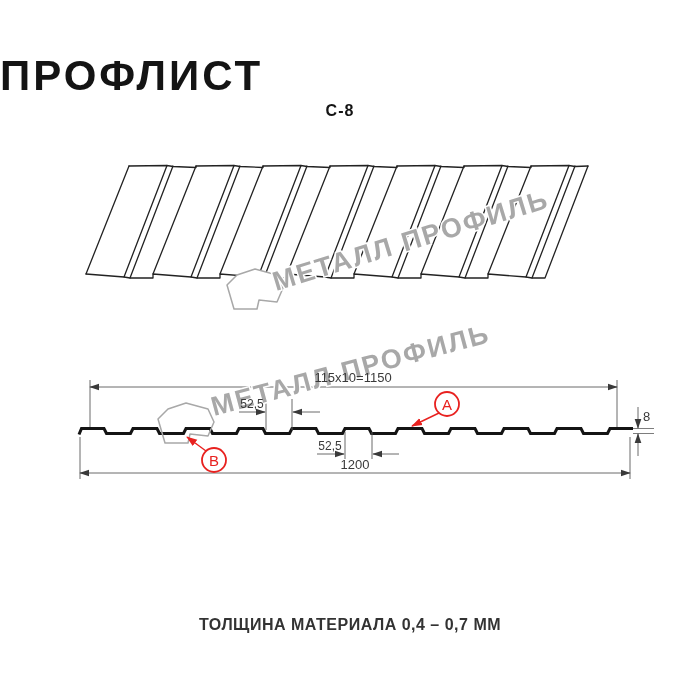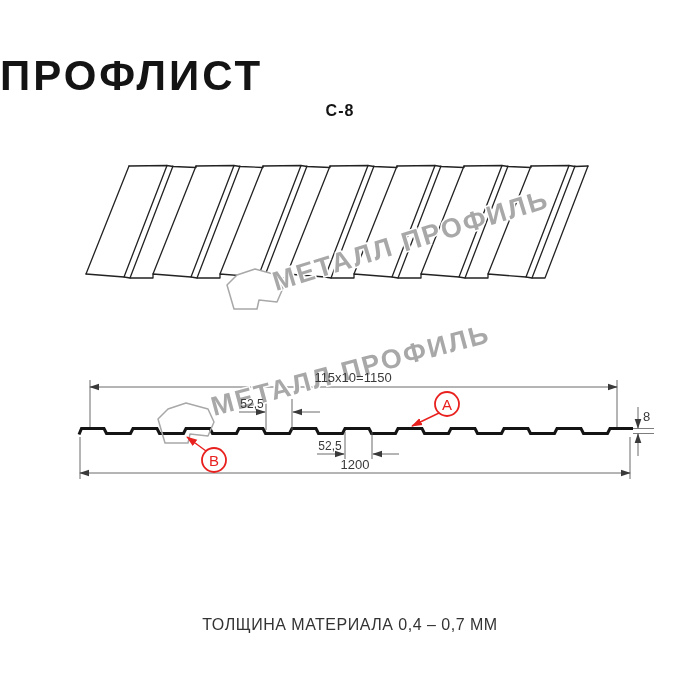--- a/index.html
+++ b/index.html
@@ -8,21 +8,21 @@
   .title{
     position:absolute;top:52px;left:0;width:700px;text-align:left;
     font-size:42px;font-weight:700;letter-spacing:3px;color:#141414;
   }
   .subtitle{
     position:absolute;top:102px;left:0;width:680px;text-align:center;
     font-size:16px;font-weight:700;letter-spacing:1px;color:#141414;
   }
   .footer-note{
     position:absolute;top:616px;left:0;width:700px;text-align:center;
-    font-size:16px;font-weight:400;letter-spacing:0.5px;color:#333333;
+    font-size:16px;font-weight:700;letter-spacing:0.5px;color:#333333;
   }
   svg{position:absolute;top:0;left:0;}
   .sheet-line{stroke:#222;stroke-width:1.3;fill:none;stroke-linejoin:round;stroke-linecap:round;}
   .profile-line{stroke:#141414;stroke-width:3;fill:none;stroke-linejoin:miter;}
   .dim-line{stroke:#5a5a5a;stroke-width:0.9;fill:none;}
   .thin-gray{stroke:#7d7d7d;stroke-width:1;fill:none;}
   .dim-text{font-family:"Liberation Sans",sans-serif;font-size:13px;fill:#3a3a3a;}
   .dim-text-sm{font-family:"Liberation Sans",sans-serif;font-size:12px;fill:#3a3a3a;}
   .wm-text{
     font-family:"Liberation Sans",sans-serif;font-size:27px;font-weight:700;

